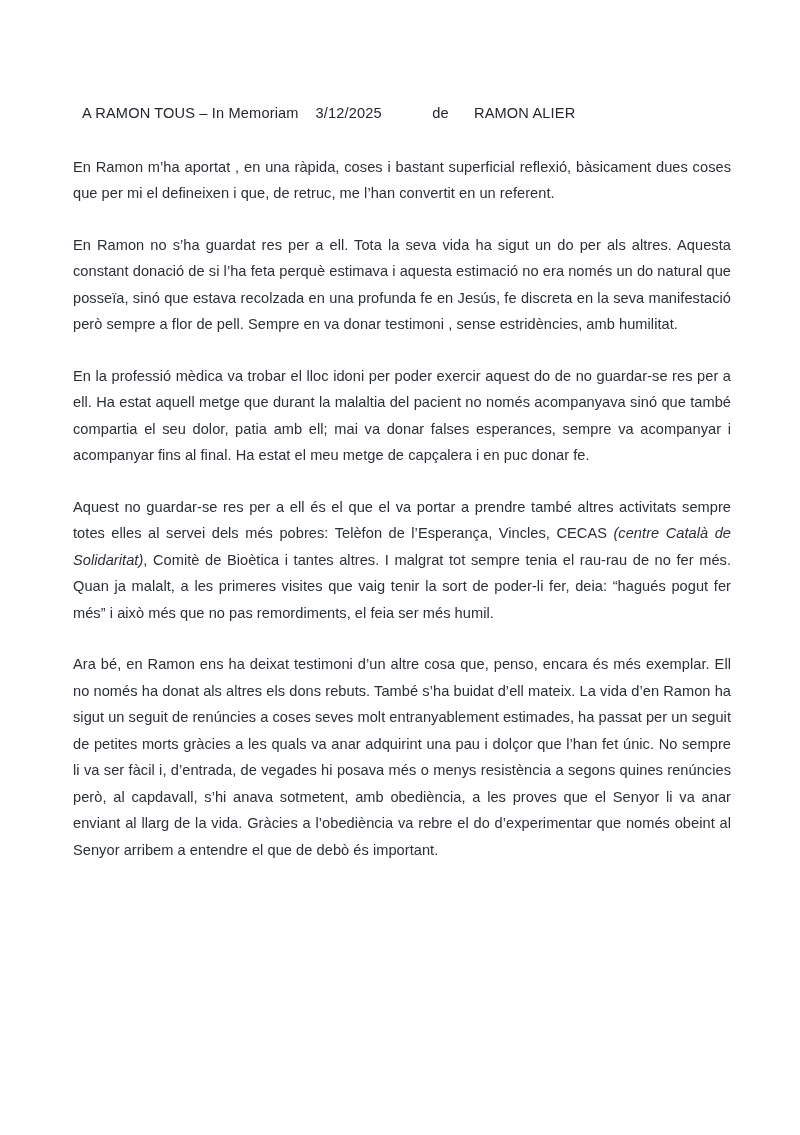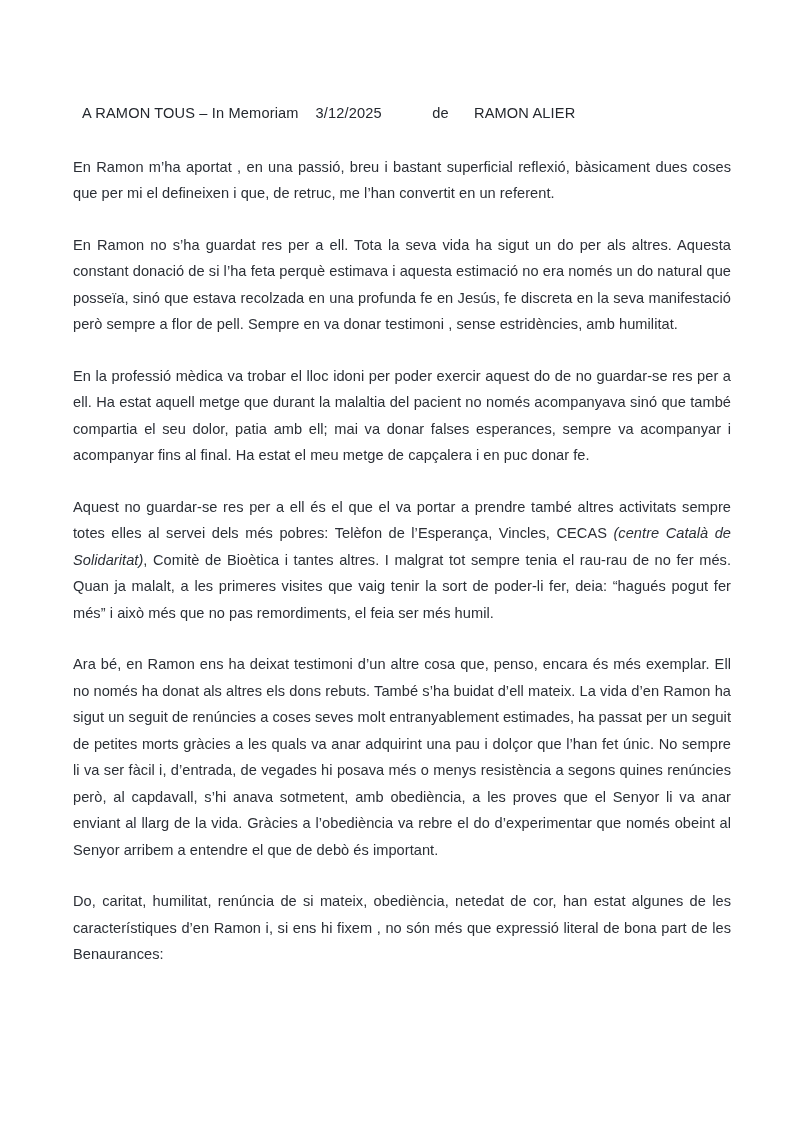--- a/index.html
+++ b/index.html
@@ -56,38 +56,35 @@
 </style>
 </head>
 <body>
 
 <div class="page">
   <div class="doc-body">
 
     <div class="title-line">A RAMON TOUS – In Memoriam    3/12/2025            de      RAMON ALIER</div>
 
     <p class="para">
-      <span>En Ramon m’ha aportat , en una passió, breu i bastant superficial reflexió, bàsicament dues coses que per mi el defineixen i que, de retruc, me l’han convertit en un referent.</span>
+      <span>En Ramon m’ha aportat , en una ràpida, coses i bastant superficial reflexió, bàsicament dues coses que per mi el defineixen i que, de retruc, me l’han convertit en un referent.</span>
     </p>
 
     <p class="para">
       <span>En Ramon no s’ha guardat res per a ell. Tota la seva vida ha sigut un do per als altres. Aquesta constant donació de si l’ha feta perquè estimava i aquesta estimació no era només un do natural que posseïa, sinó que estava recolzada en una profunda fe en Jesús, fe discreta en la seva manifestació però sempre a flor de pell. Sempre en va donar testimoni , sense estridències, amb humilitat.</span>
     </p>
 
     <p class="para">
       <span>En la professió mèdica va trobar el lloc idoni per poder exercir aquest do de no guardar-se res per a ell. Ha estat aquell metge que durant la malaltia del pacient no només acompanyava sinó que també compartia el seu dolor, patia amb ell; mai va donar falses esperances, sempre va acompanyar i acompanyar fins al final. Ha estat el meu metge de capçalera i en puc donar fe.</span>
     </p>
 
     <p class="para">
       <span>Aquest no guardar-se res per a ell és el que el va portar a prendre també altres activitats sempre totes elles al servei dels més pobres: Telèfon de l’Esperança, Vincles, CECAS </span><i>(centre Català de Solidaritat)</i><span>, Comitè de Bioètica i tantes altres. I malgrat tot sempre tenia el rau-rau de no fer més. Quan ja malalt, a les primeres visites que vaig tenir la sort de poder-li fer, deia: “hagués pogut fer més” i això més que no pas remordiments, el feia ser més humil.</span>
     </p>
 
     <p class="para">
       <span>Ara bé, en Ramon ens ha deixat testimoni d’un altre cosa que, penso, encara és més exemplar. Ell no només ha donat als altres els dons rebuts. També s’ha buidat d’ell mateix. La vida d’en Ramon ha sigut un seguit de renúncies a coses seves molt entranyablement estimades, ha passat per un seguit de petites morts  gràcies a les quals va anar adquirint una pau i dolçor que l’han fet únic. No sempre li va ser fàcil i, d’entrada, de vegades hi posava més o menys resistència a segons quines renúncies però, al capdavall, s’hi anava sotmetent, amb obediència, a les proves que el Senyor li va anar enviant al llarg de la vida. Gràcies a l’obediència va rebre el do d’experimentar  que només obeint al Senyor arribem a entendre el que  de debò és important.</span>
     </p>
 
 
-    <p class="para">
-      <span>Do, caritat, humilitat, renúncia de si mateix, obediència, netedat de cor, han estat algunes de les  característiques d’en Ramon i, si ens hi fixem , no són més que  expressió literal de bona part de les Benaurances:</span>
-    </p>
 
   </div>
 </div>
 
 </body></html>

